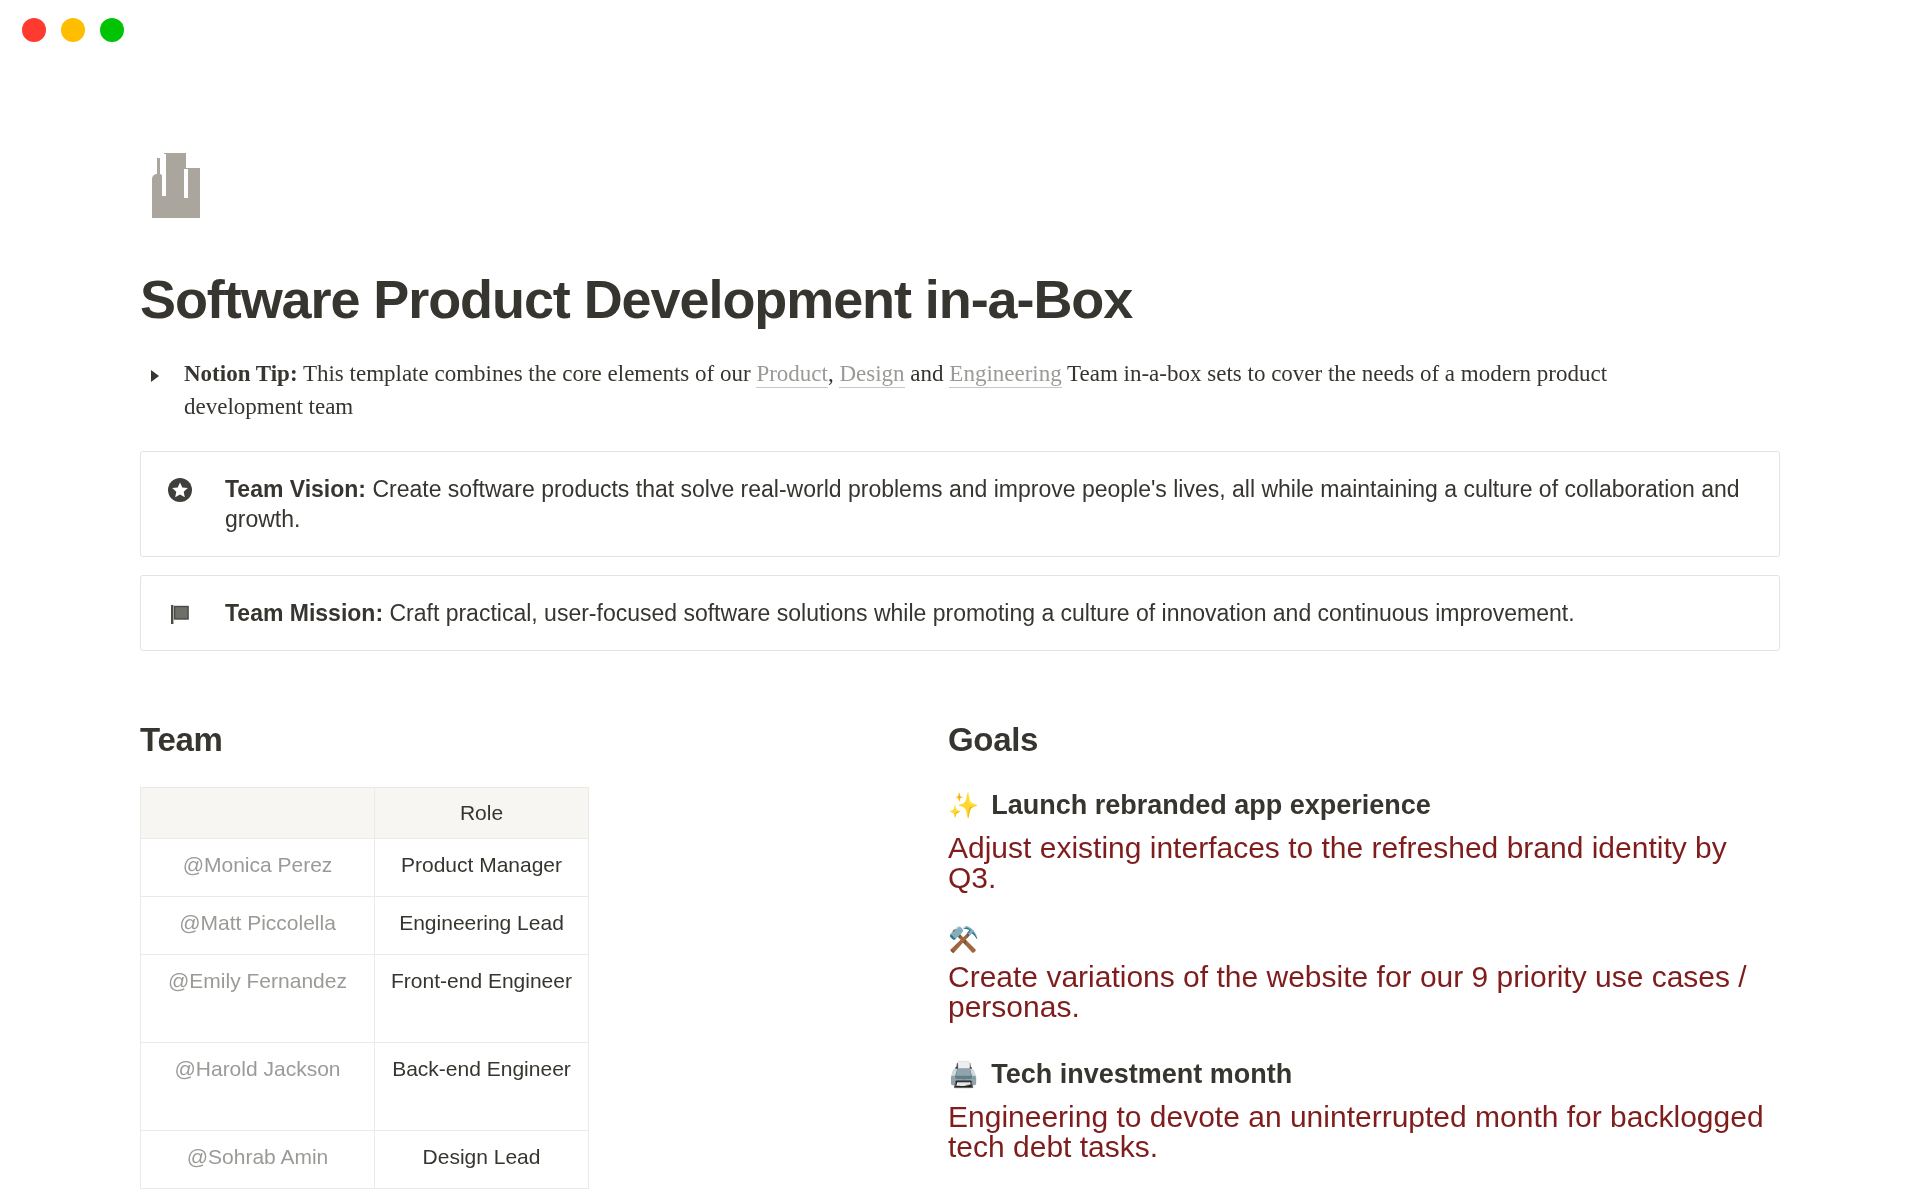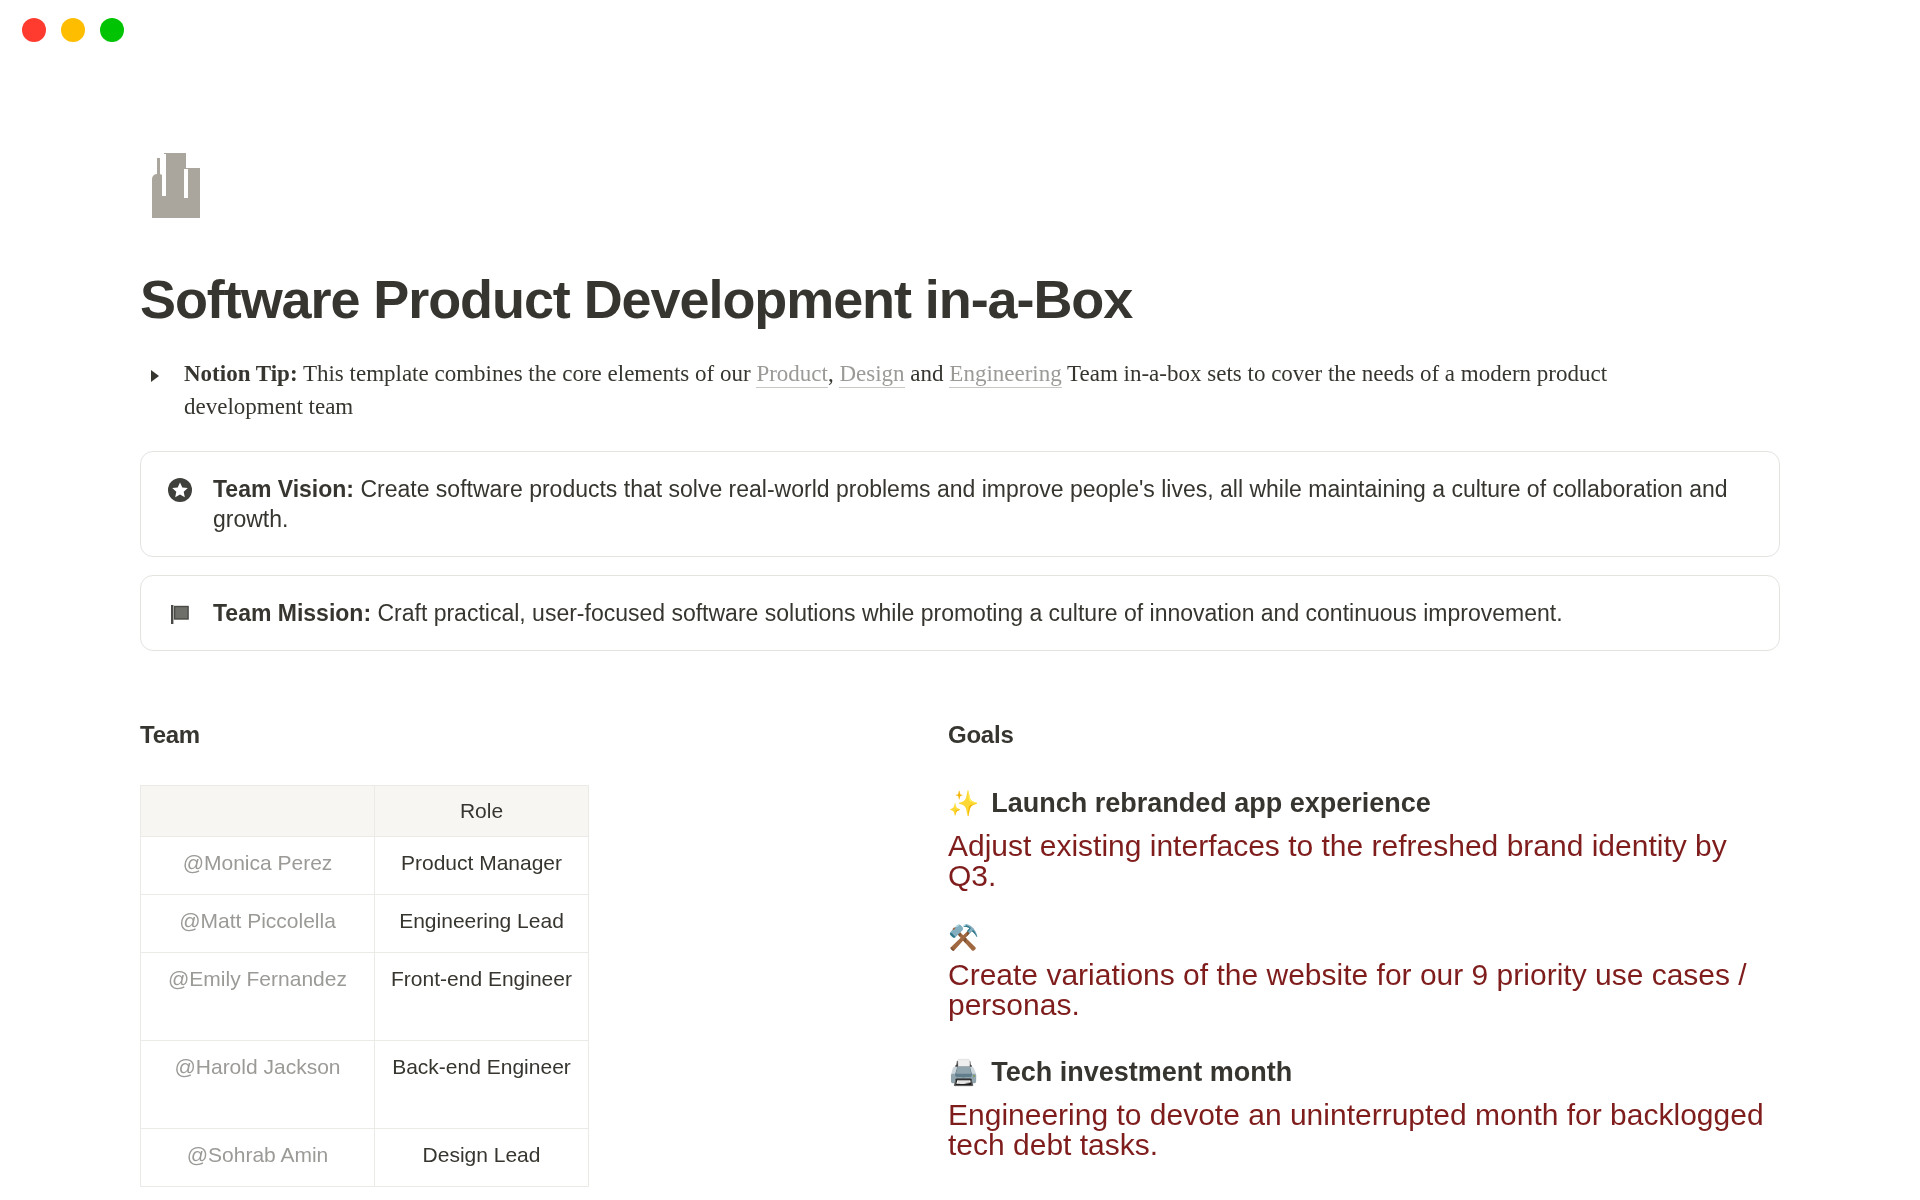--- a/index.html
+++ b/index.html
@@ -93,26 +93,26 @@
   .tip-link {
     color: #9b9a97;
     text-decoration: none;
     border-bottom: 1px solid #c9c8c5;
     padding-bottom: 1px;
   }
 
   
   .callout {
     border: 1px solid #e4e3e0;
-    border-radius: 13px;
+    border-radius: 3px;
     background: #ffffff;
     padding: 22px 26px;
     display: flex;
     align-items: flex-start;
-    gap: 20px;
+    gap: 32px;
     margin-bottom: 18px;
     max-width: 1640px;
   }
   .callout-icon {
     flex: 0 0 auto;
     width: 26px;
     height: 26px;
     margin-top: 3px;
     display: flex;
     align-items: center;
@@ -129,25 +129,25 @@
   
   .columns {
     display: flex;
     margin-top: 70px;
     gap: 60px;
   }
   .col-left { width: 700px; flex: 0 0 700px; }
   .col-right { flex: 1 1 auto; padding-left: 48px; }
 
   .section-title {
-    font-size: 24px;
+    font-size: 33px;
     font-weight: 700;
     letter-spacing: -0.01em;
     color: #37352f;
-    margin-bottom: 36px;
+    margin-bottom: 28px;
   }
 
   
   .team-table {
     border-collapse: collapse;
     border-spacing: 0;
     width: 448px;
     table-layout: fixed;
   }
   .team-table th,

